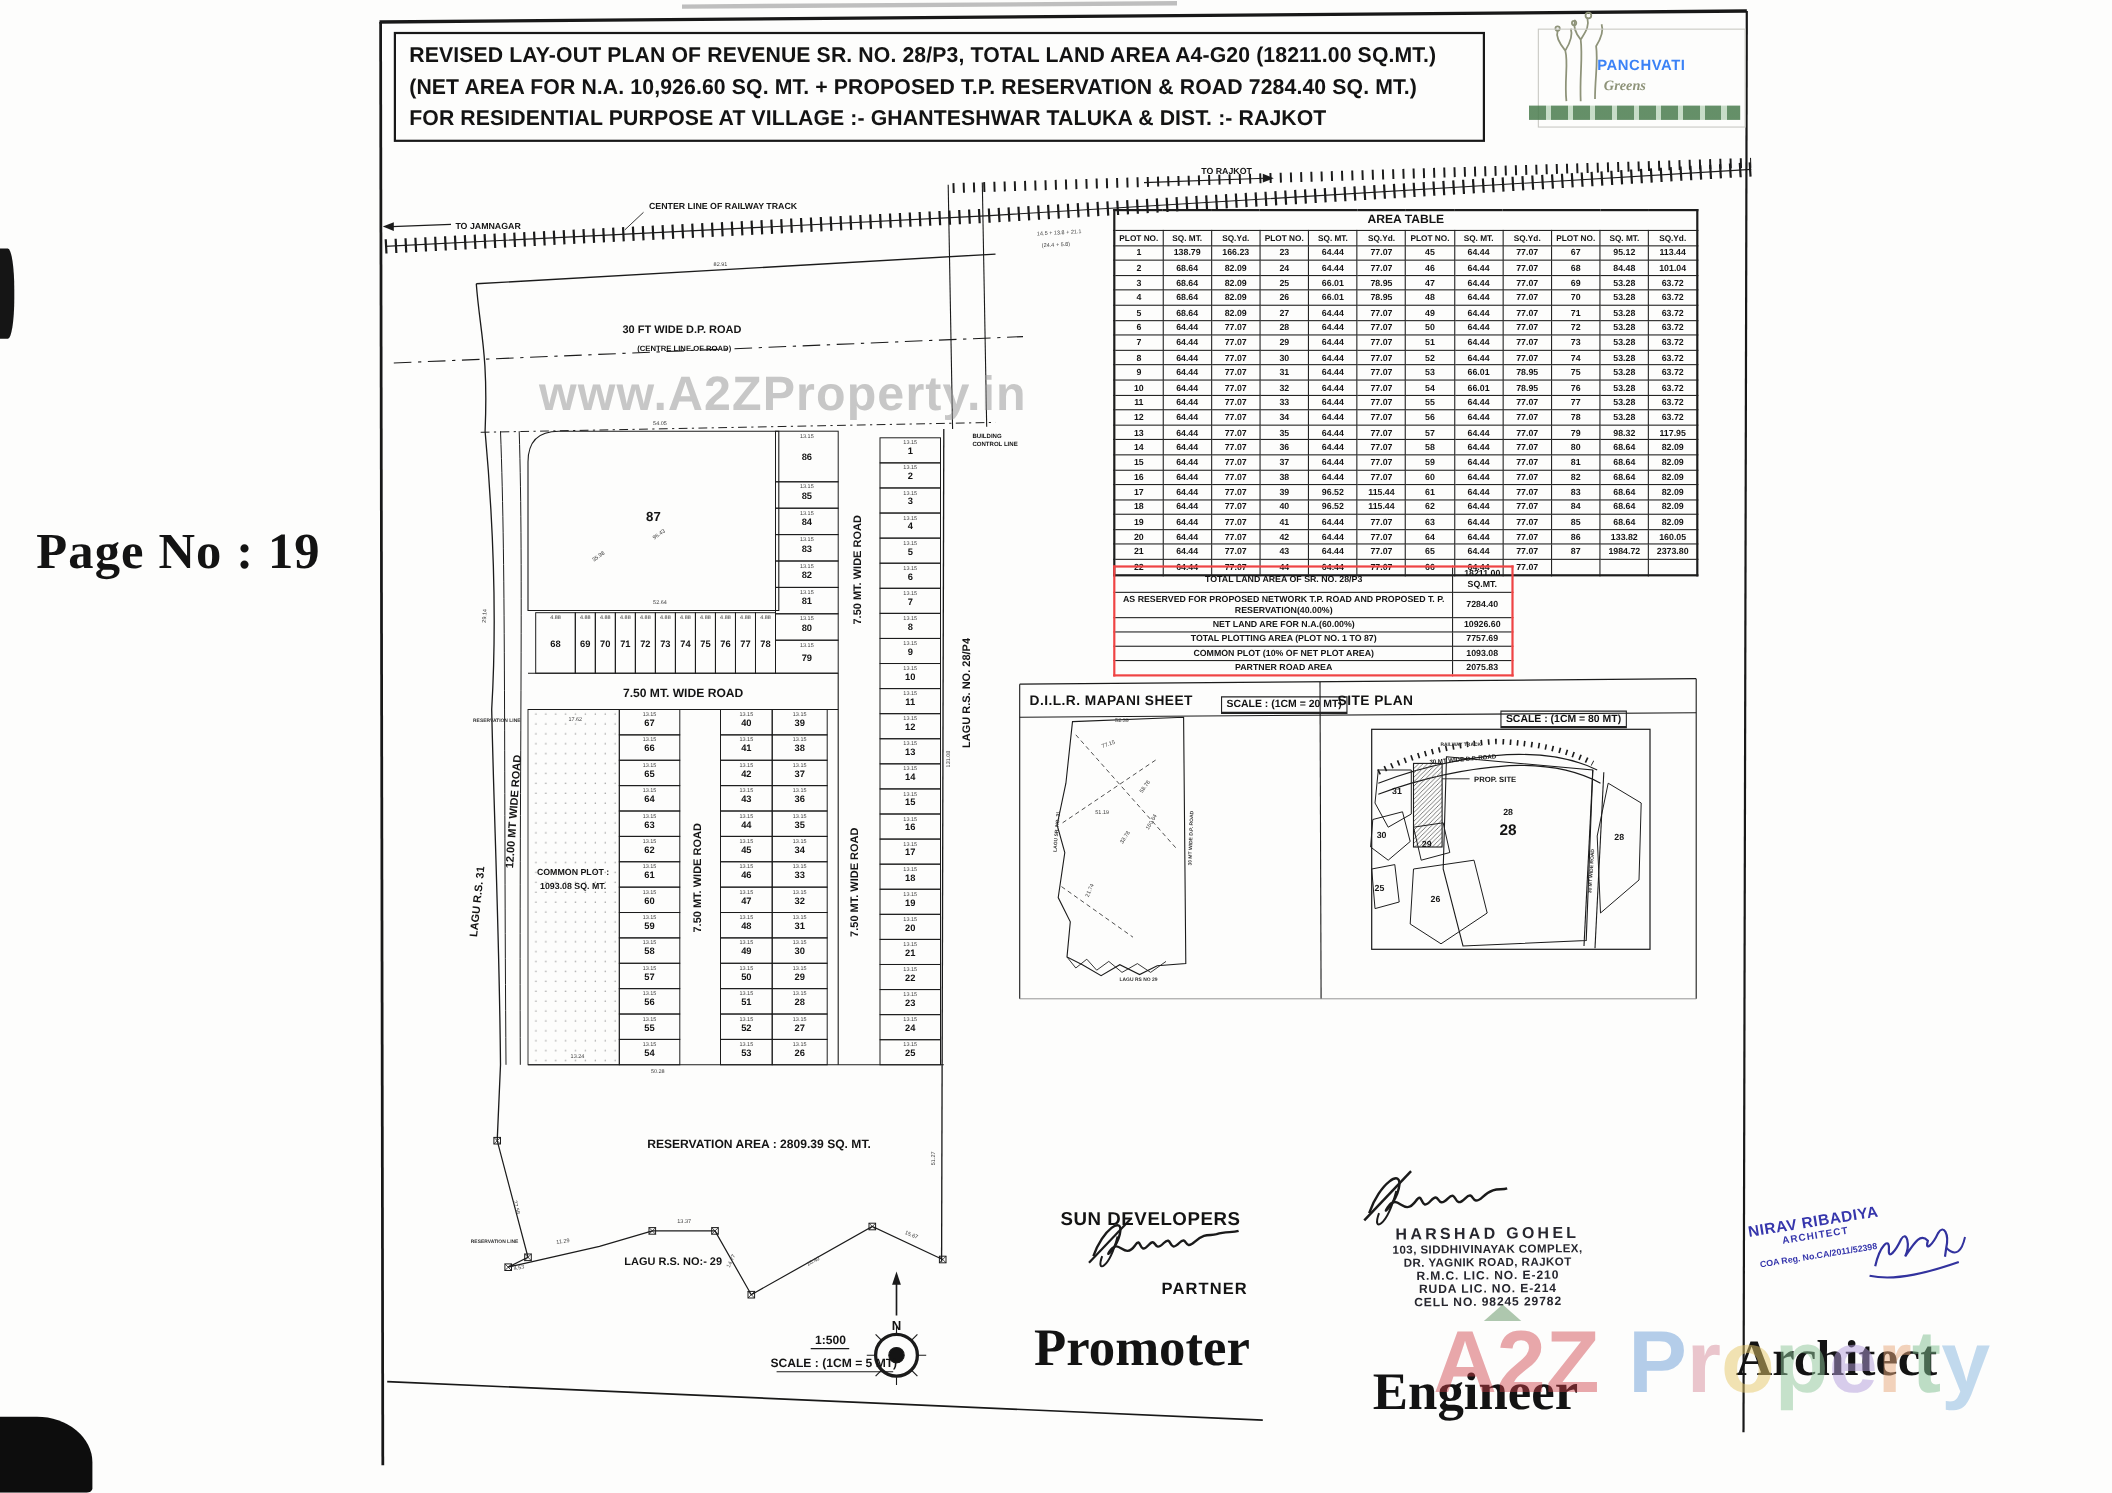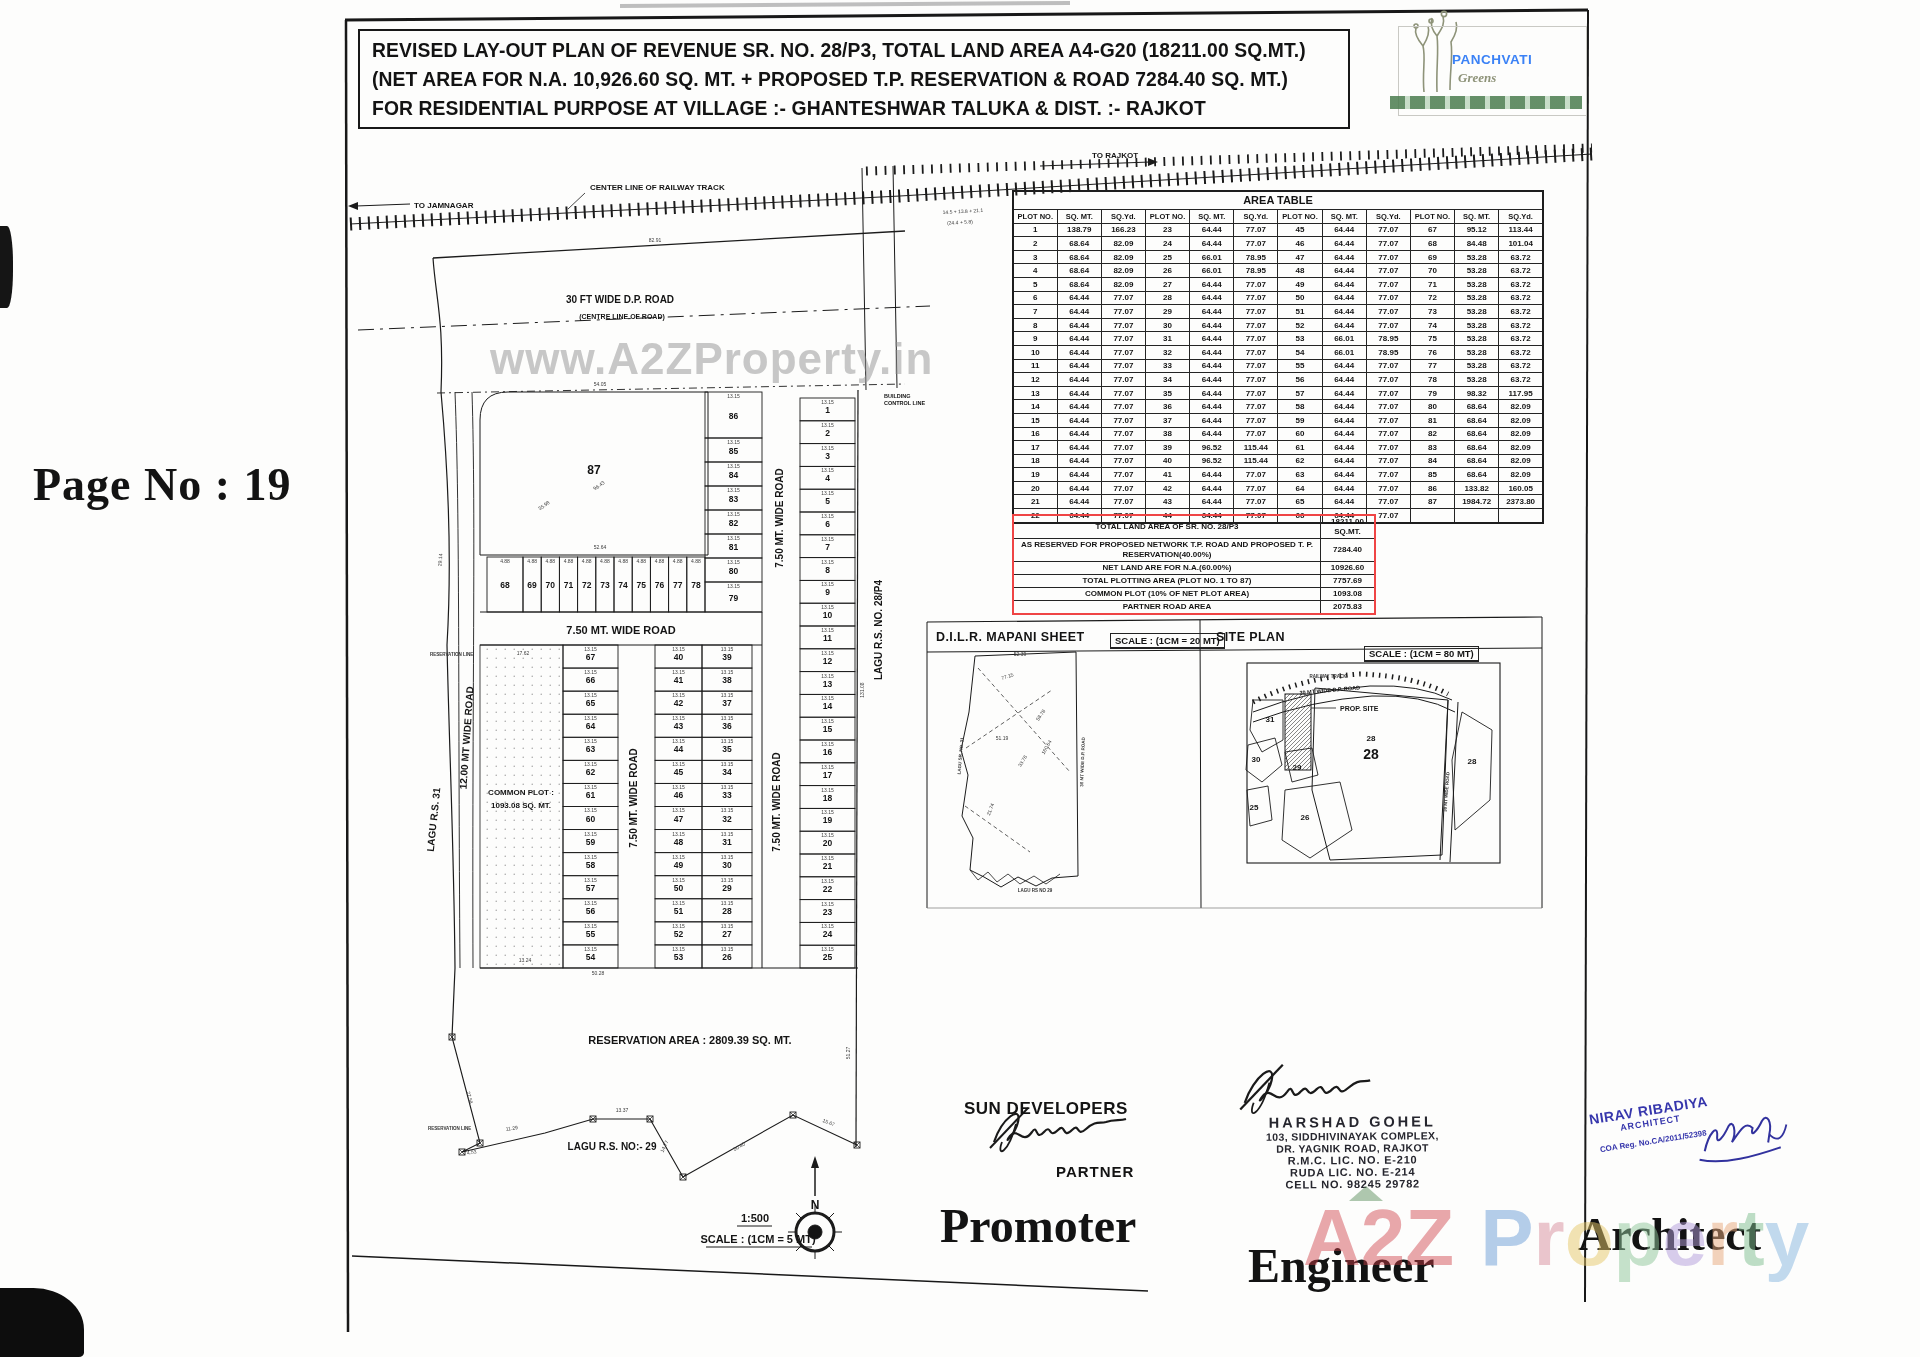--- a/index.html
+++ b/index.html
@@ -4,21 +4,21 @@
 <style>
   html,body{margin:0;padding:0}
   body{width:1920px;height:1357px;position:relative;background:#fdfdfc;overflow:hidden;
        font-family:"Liberation Sans",sans-serif;color:#131313}
   .abs{position:absolute}
   
   #title-block{left:358px;top:29px;width:992px;height:100px;border:2.5px solid #181818;
                box-sizing:border-box;padding:5px 12px;background:transparent}
   .title-line{font-weight:700;font-size:19.5px;line-height:29px;white-space:nowrap;
               letter-spacing:.1px;transform:scaleX(.99);transform-origin:left}
-  #page-no{left:33px;top:458px;font:700 46px "Liberation Serif",serif;letter-spacing:1px}
+  #page-no{left:33px;top:474px;font:700 46px "Liberation Serif",serif;letter-spacing:1px}
   
   #logo-box{left:1398px;top:26px;width:187px;height:88px;border:1px solid #c9c9c4}
   #logo-name{left:1452px;top:52px;font:700 13.5px "Liberation Sans",sans-serif;color:#3b82f6;letter-spacing:.5px}
   #logo-sub{left:1458px;top:70px;font:italic 700 13px "Liberation Serif",serif;color:#8e9379}
   #logo-bar{left:1390px;top:96px;width:192px;height:13px;
             background:repeating-linear-gradient(90deg,#4a7c4e 0 15px,#bed7bf 15px 20px);opacity:.85}
   
   table{border-collapse:collapse;table-layout:fixed;background:transparent}
   #area-table{left:1012px;top:190px;width:532px;border:2px solid #1d1d1d}
   #area-table th,#area-table td{border:1px solid #242424;font-size:8px;font-weight:700;

